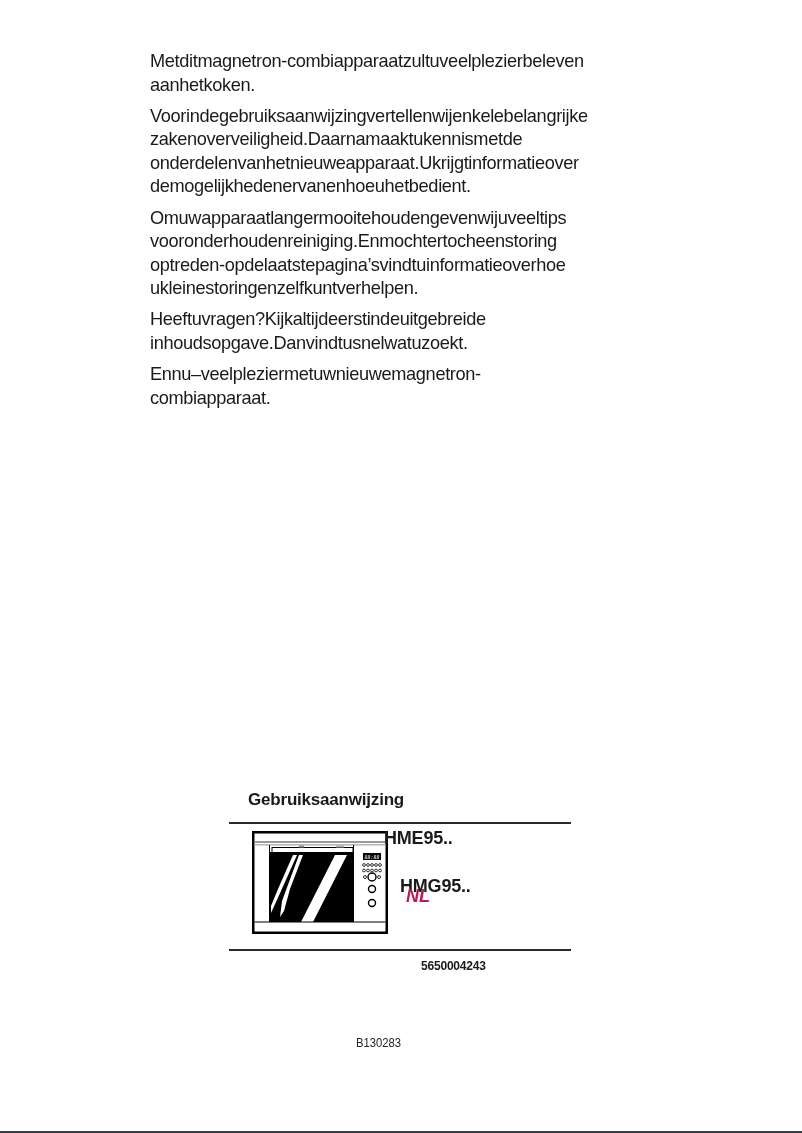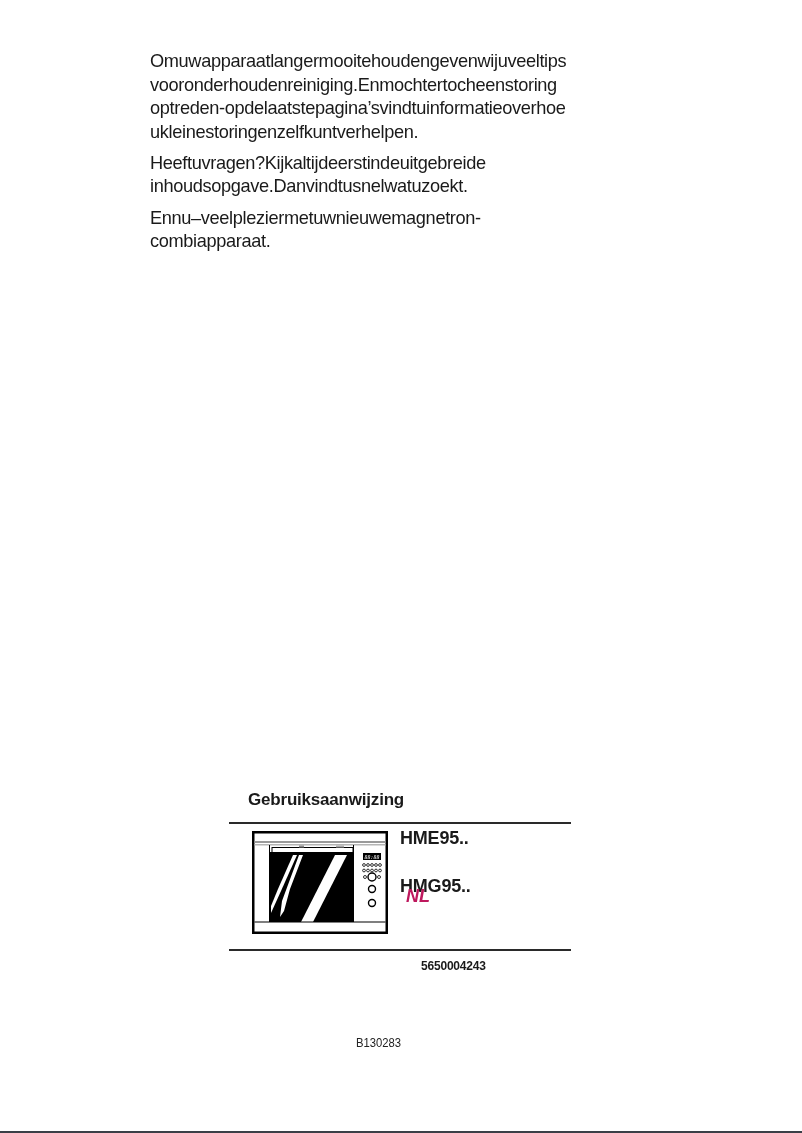--- a/index.html
+++ b/index.html
@@ -53,21 +53,21 @@
       width: 136px;
       height: 103px;
     }
     .model {
       position: absolute;
       font-size: 18px;
       font-weight: 700;
       color: #1a1a1a;
       letter-spacing: -0.2px;
     }
-    .model.m1 { left: 400px; top: 828px; }
+    .model.m1 { left: 384px; top: 828px; }
     .model.m2 { left: 400px; top: 855px; margin-top: 21px; }
     .lang {
       position: absolute;
       left: 406px;
       top: 886px;
       font-size: 18px;
       font-weight: 700;
       color: #be185d;
       font-style: italic;
     }
@@ -95,20 +95,26 @@
       top: 1131px;
       width: 802px;
       height: 2px;
       background: #3a3f47;
     }
   </style>
 </head>
 <body>
 
 <div class="intro">
+  <p>Metditmagnetron-combiapparaatzultuveelplezierbeleven
+aanhetkoken.</p>
+  <p>Voorindegebruiksaanwijzingvertellenwijenkelebelangrijke
+zakenoverveiligheid.Daarnamaaktukennismetde
+onderdelenvanhetnieuweapparaat.Ukrijgtinformatieover
+demogelijkhedenervanenhoeuhetbedient.</p>
   <p>Omuwapparaatlangermooitehoudengevenwijuveeltips
 vooronderhoudenreiniging.Enmochtertocheenstoring
 optreden-opdelaatstepagina’svindtuinformatieoverhoe
 ukleinestoringenzelfkuntverhelpen.</p>
   <p>Heeftuvragen?Kijkaltijdeerstindeuitgebreide
 inhoudsopgave.Danvindtusnelwatuzoekt.</p>
   <p>Ennu–veelpleziermetuwnieuwemagnetron-
 combiapparaat.</p>
 </div>
 

